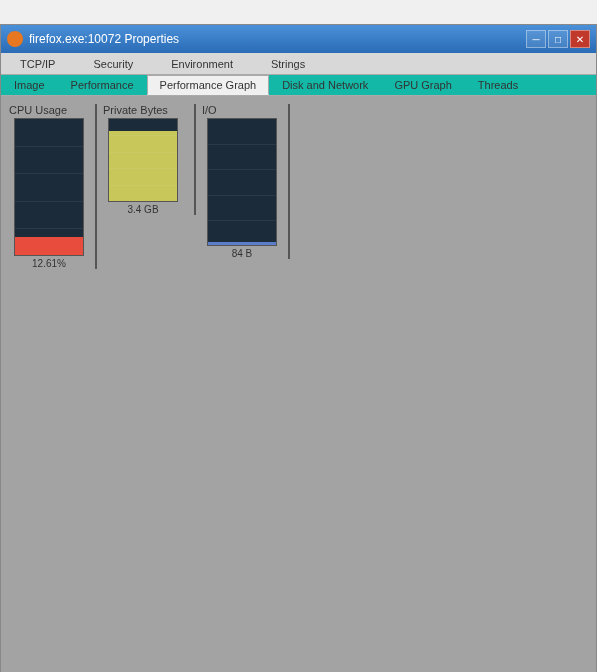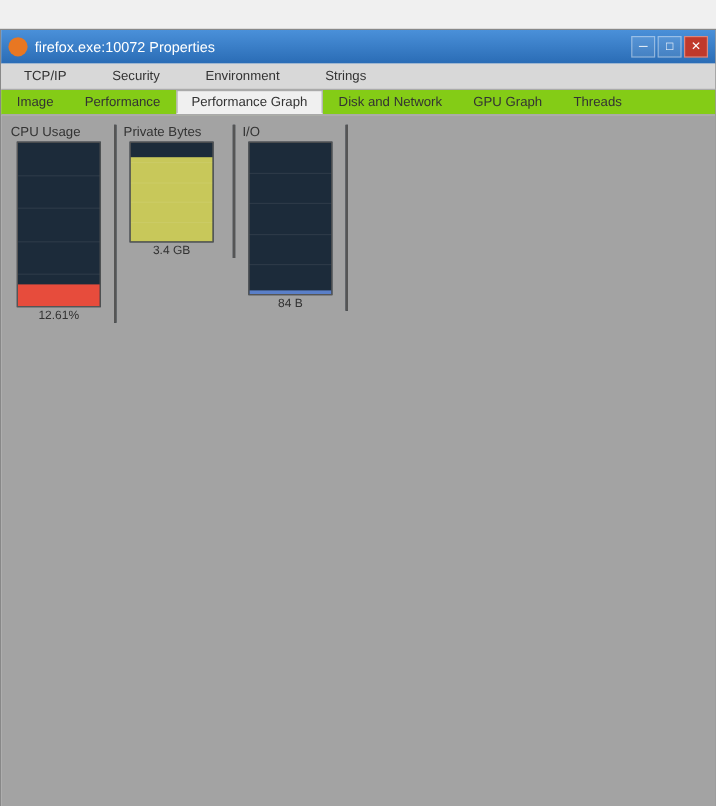--- a/index.html
+++ b/index.html
@@ -62,21 +62,21 @@
       cursor: pointer;
       display: flex;
       align-items: center;
       justify-content: center;
     }
     .title-btn.close {
       background: #c0392b;
     }
     
     .tab-row {
-      background: #84cc16;
+      background: #14b8a6;
       display: flex;
       border-bottom: 1px solid #aaa;
       flex-shrink: 0;
     }
     .tab-row.top-tabs {
       background: #d8d8d8;
     }
     .tab {
       padding: 3px 12px;
       font-size: 11px;

